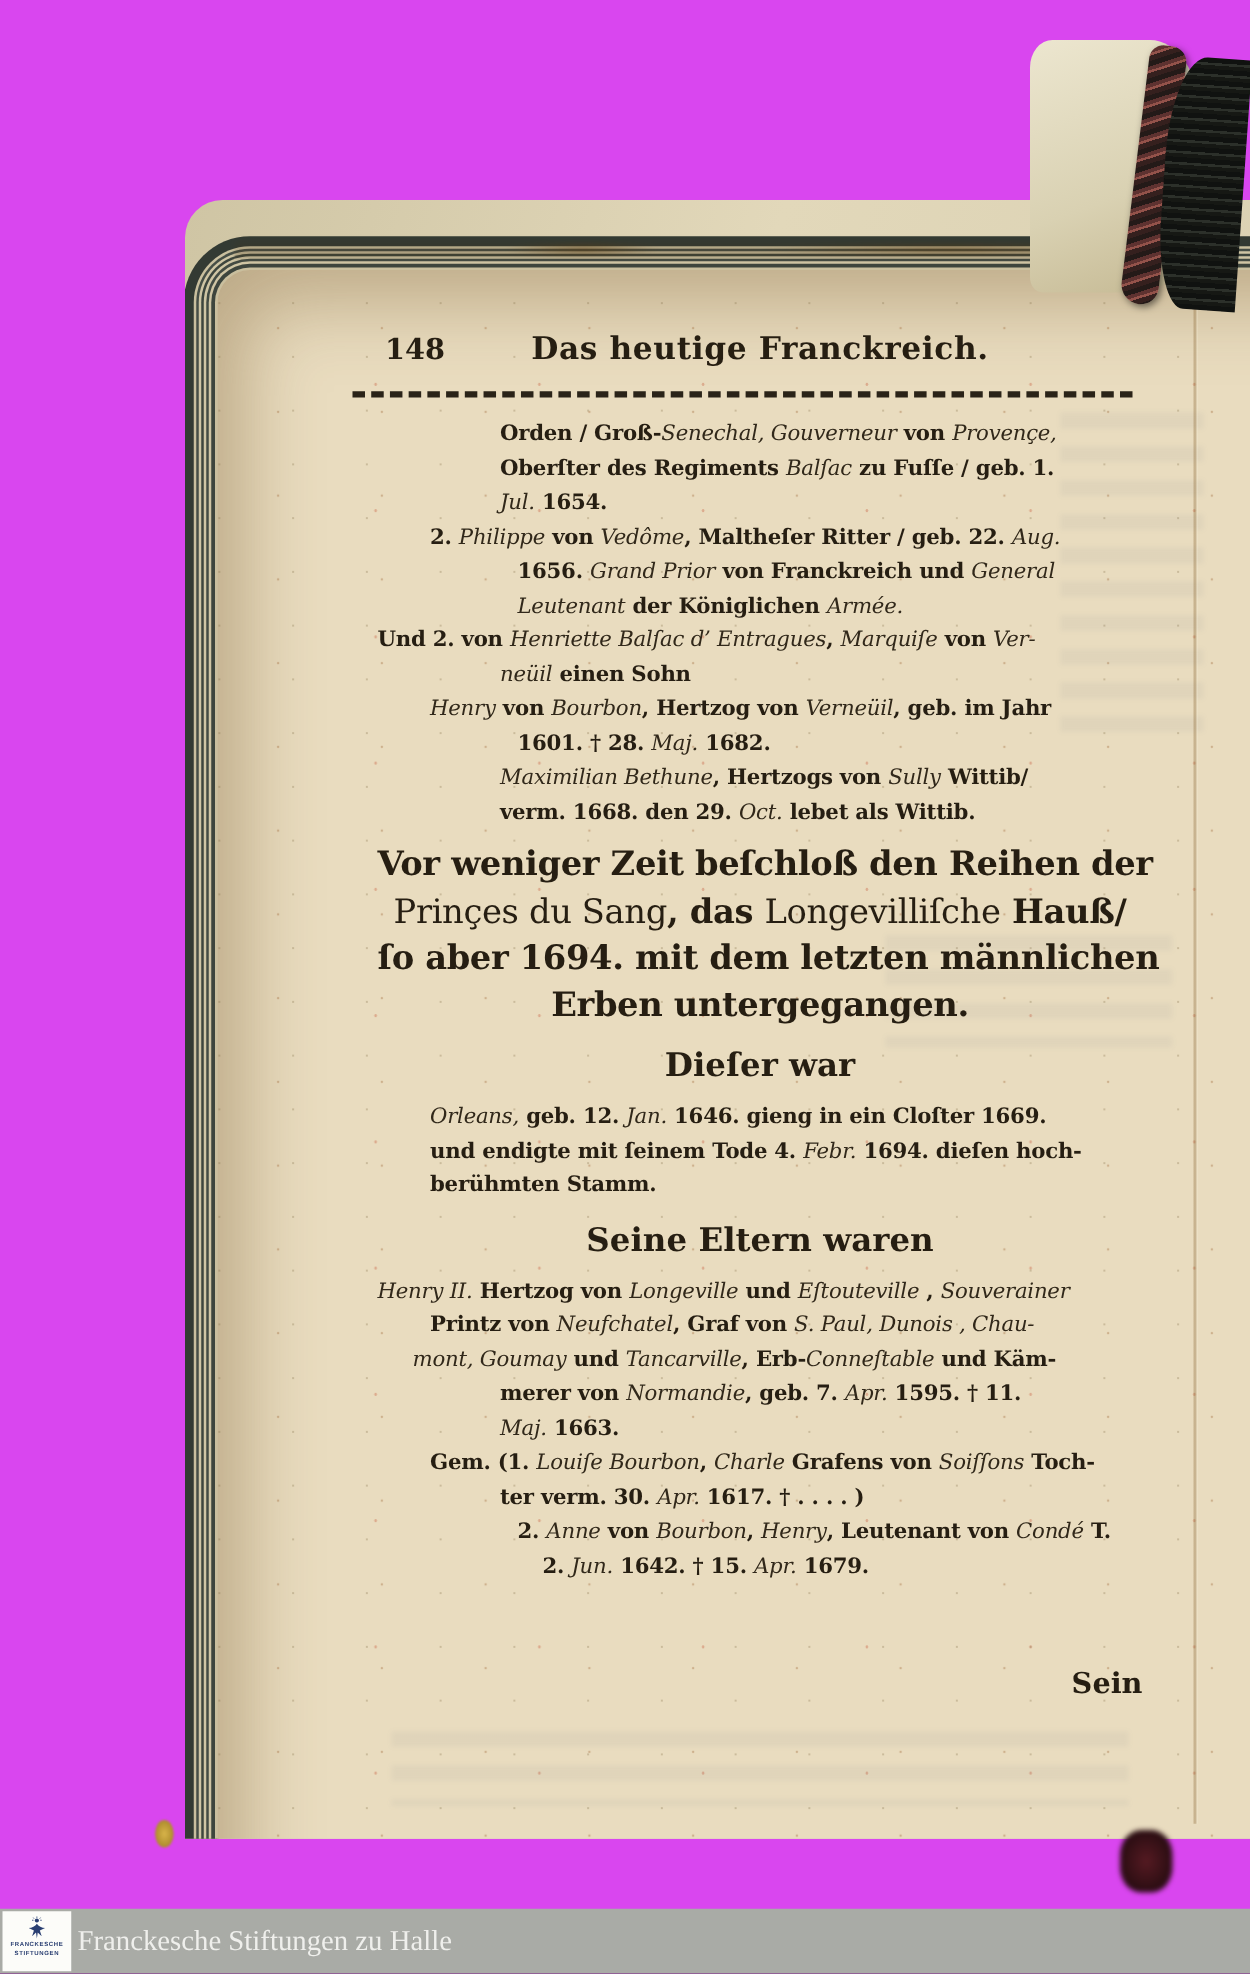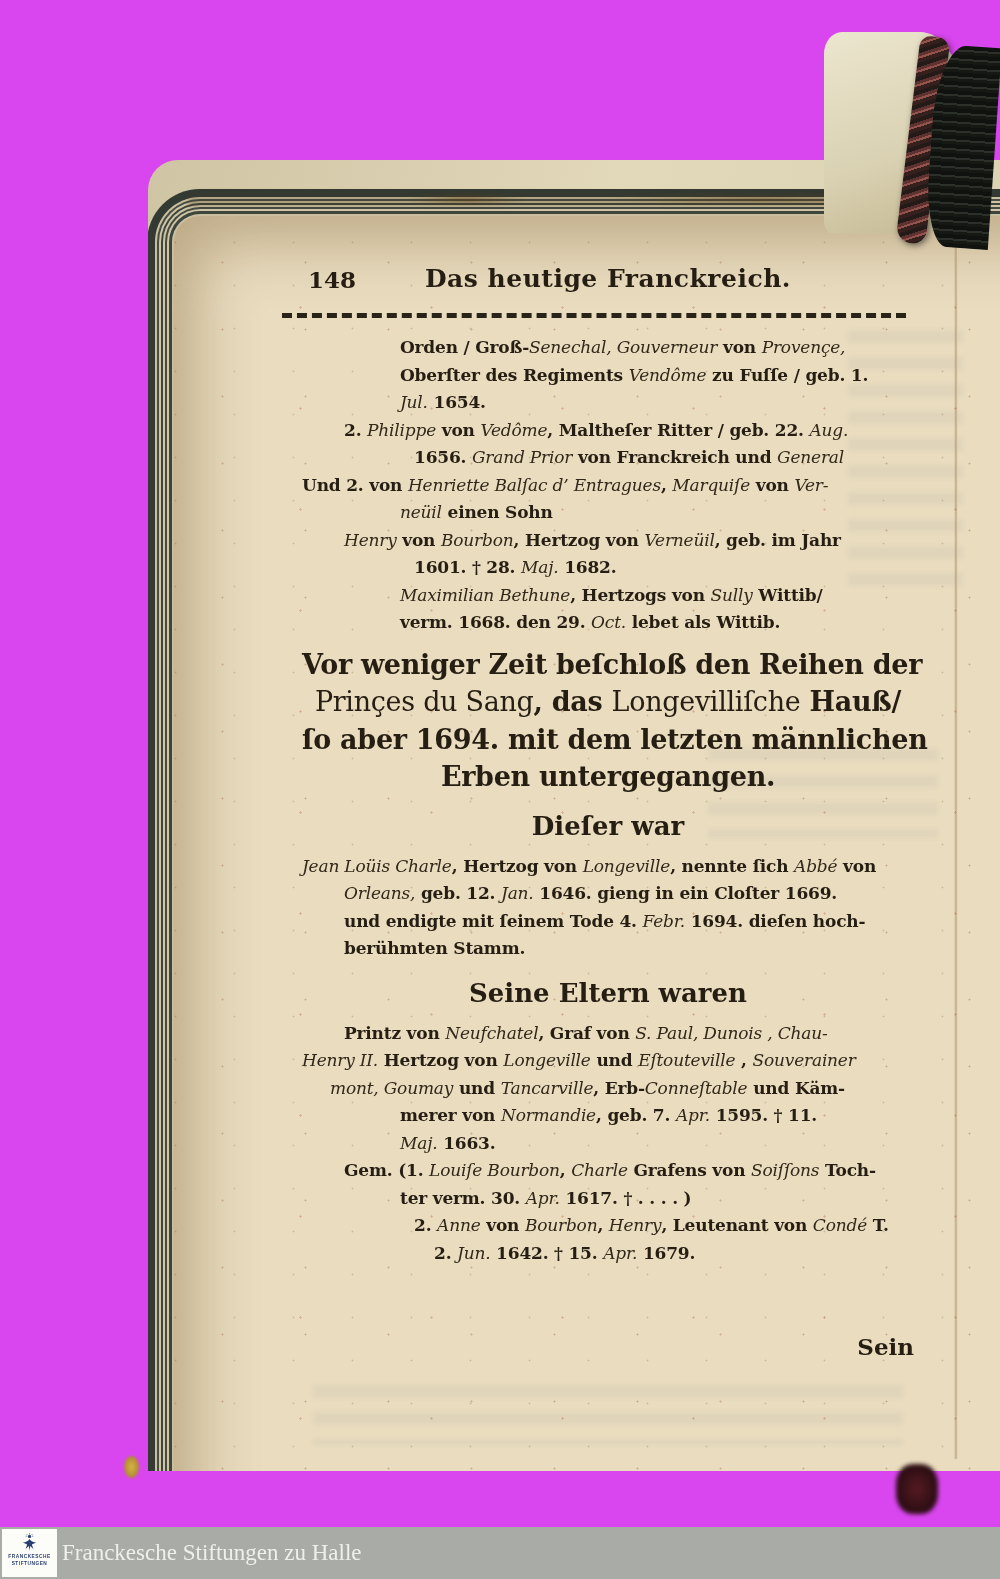--- a/index.html
+++ b/index.html
@@ -138,48 +138,48 @@
 
     <div class="text-layer">
       <div class="header-row">
         <span class="pageno">148</span>
         <span class="running seg-f">Das heutige Franckreich.</span>
       </div>
       <div class="rule"></div>
       <div class="text-block">
           <div class="para">
             <div class="line" style="padding-left: 98px;"><span class="seg-f">Orden / Groß-</span><span class="seg-i">Senechal, Gouverneur</span><span class="seg-f"> von </span><span class="seg-i">Provençe,</span></div>
-            <div class="line" style="padding-left: 98px;"><span class="seg-f">Oberſter des Regiments </span><span class="seg-i">Vendôme</span><span class="seg-f"> zu Fuſſe / geb. 1.</span></div>
+            <div class="line" style="padding-left: 98px;"><span class="seg-f">Oberſter des Regiments </span><span class="seg-i">Balſac</span><span class="seg-f"> zu Fuſſe / geb. 1.</span></div>
             <div class="line" style="padding-left: 98px;"><span class="seg-i">Jul.</span><span class="seg-f"> 1654.</span></div>
             <div class="line" style="padding-left: 42px;"><span class="seg-f">2. </span><span class="seg-i">Philippe</span><span class="seg-f"> von </span><span class="seg-i">Vedôme</span><span class="seg-f">, Maltheſer Ritter / geb. 22. </span><span class="seg-i">Aug.</span></div>
             <div class="line" style="padding-left: 112px;"><span class="seg-f">1656. </span><span class="seg-i">Grand Prior</span><span class="seg-f"> von Franckreich und </span><span class="seg-i">General</span></div>
+            <div class="line" style="padding-left: 112px;"><span class="seg-i">Leutenant</span><span class="seg-f"> der Königlichen </span><span class="seg-i">Armée.</span></div>
             <div class="line"><span class="seg-f">Und 2. von </span><span class="seg-i">Henriette Balſac d’ Entragues</span><span class="seg-f">, </span><span class="seg-i">Marquiſe</span><span class="seg-f"> von </span><span class="seg-i">Ver-</span></div>
             <div class="line" style="padding-left: 98px;"><span class="seg-i">neüil</span><span class="seg-f"> einen Sohn</span></div>
             <div class="line" style="padding-left: 42px;"><span class="seg-i">Henry</span><span class="seg-f"> von </span><span class="seg-i">Bourbon</span><span class="seg-f">, Hertzog von </span><span class="seg-i">Verneüil</span><span class="seg-f">, geb. im Jahr</span></div>
             <div class="line" style="padding-left: 112px;"><span class="seg-f">1601. † 28. </span><span class="seg-i">Maj.</span><span class="seg-f"> 1682.</span></div>
             <div class="line" style="padding-left: 98px;"><span class="seg-i">Maximilian Bethune</span><span class="seg-f">, Hertzogs von </span><span class="seg-i">Sully</span><span class="seg-f"> Wittib/</span></div>
             <div class="line" style="padding-left: 98px;"><span class="seg-f">verm. 1668. den 29. </span><span class="seg-i">Oct.</span><span class="seg-f"> lebet als Wittib.</span></div>
           </div>
           <div class="heading">
             <div class="line"><span class="seg-f">Vor weniger Zeit beſchloß den Reihen der</span></div>
             <div class="line"><span class="seg-r">Prinçes du Sang</span><span class="seg-f">, das </span><span class="seg-r">Longevilliſche</span><span class="seg-f"> Hauß/</span></div>
             <div class="line"><span class="seg-f">ſo aber 1694. mit dem letzten männlichen</span></div>
             <div class="line"><span class="seg-f">Erben untergegangen.</span></div>
           </div>
           <div class="subheading">Dieſer war</div>
           <div class="para">
-            <div class="line"><span class="seg-i">Jean Loüis Charle</span><span class="seg-f">, Hertzog von </span><span class="seg-i">Longeville</span><span class="seg-f">, nennte ſich </span><span class="seg-i">Abbé</span><span class="seg-f"> von</span></div>
             <div class="line" style="padding-left: 42px;"><span class="seg-i">Orleans,</span><span class="seg-f"> geb. 12. </span><span class="seg-i">Jan.</span><span class="seg-f"> 1646. gieng in ein Cloſter 1669.</span></div>
             <div class="line" style="padding-left: 42px;"><span class="seg-f">und endigte mit ſeinem Tode 4. </span><span class="seg-i">Febr.</span><span class="seg-f"> 1694. dieſen hoch-</span></div>
             <div class="line" style="padding-left: 42px;"><span class="seg-f">berühmten Stamm.</span></div>
           </div>
           <div class="subheading">Seine Eltern waren</div>
           <div class="para">
+            <div class="line"><span class="seg-i">Henry II.</span><span class="seg-f"> Hertzog von </span><span class="seg-i">Longeville</span><span class="seg-f"> und </span><span class="seg-i">Eſtouteville</span><span class="seg-f"> , </span><span class="seg-i">Souverainer</span></div>
             <div class="line" style="padding-left: 42px;"><span class="seg-f">Printz von </span><span class="seg-i">Neufchatel</span><span class="seg-f">, Graf von </span><span class="seg-i">S. Paul, Dunois , Chau-</span></div>
-            <div class="line"><span class="seg-i">Henry II.</span><span class="seg-f"> Hertzog von </span><span class="seg-i">Longeville</span><span class="seg-f"> und </span><span class="seg-i">Eſtouteville</span><span class="seg-f"> , </span><span class="seg-i">Souverainer</span></div>
             <div class="line" style="padding-left: 28px;"><span class="seg-i">mont, Goumay</span><span class="seg-f"> und </span><span class="seg-i">Tancarville</span><span class="seg-f">, Erb-</span><span class="seg-i">Conneſtable</span><span class="seg-f"> und Käm-</span></div>
             <div class="line" style="padding-left: 98px;"><span class="seg-f">merer von </span><span class="seg-i">Normandie</span><span class="seg-f">, geb. 7. </span><span class="seg-i">Apr.</span><span class="seg-f"> 1595. † 11.</span></div>
             <div class="line" style="padding-left: 98px;"><span class="seg-i">Maj.</span><span class="seg-f"> 1663.</span></div>
             <div class="line" style="padding-left: 42px;"><span class="seg-f">Gem. (1. </span><span class="seg-i">Louiſe Bourbon</span><span class="seg-f">, </span><span class="seg-i">Charle</span><span class="seg-f"> Grafens von </span><span class="seg-i">Soiſſons</span><span class="seg-f"> Toch-</span></div>
             <div class="line" style="padding-left: 98px;"><span class="seg-f">ter verm. 30. </span><span class="seg-i">Apr.</span><span class="seg-f"> 1617. † . . . . )</span></div>
             <div class="line" style="padding-left: 112px;"><span class="seg-f">2. </span><span class="seg-i">Anne</span><span class="seg-f"> von </span><span class="seg-i">Bourbon</span><span class="seg-f">, </span><span class="seg-i">Henry</span><span class="seg-f">, Leutenant von </span><span class="seg-i">Condé</span><span class="seg-f"> T.</span></div>
             <div class="line" style="padding-left: 132px;"><span class="seg-f">2. </span><span class="seg-i">Jun.</span><span class="seg-f"> 1642. † 15. </span><span class="seg-i">Apr.</span><span class="seg-f"> 1679.</span></div>
           </div>
         </div>
       <div class="catchword">Sein</div>

